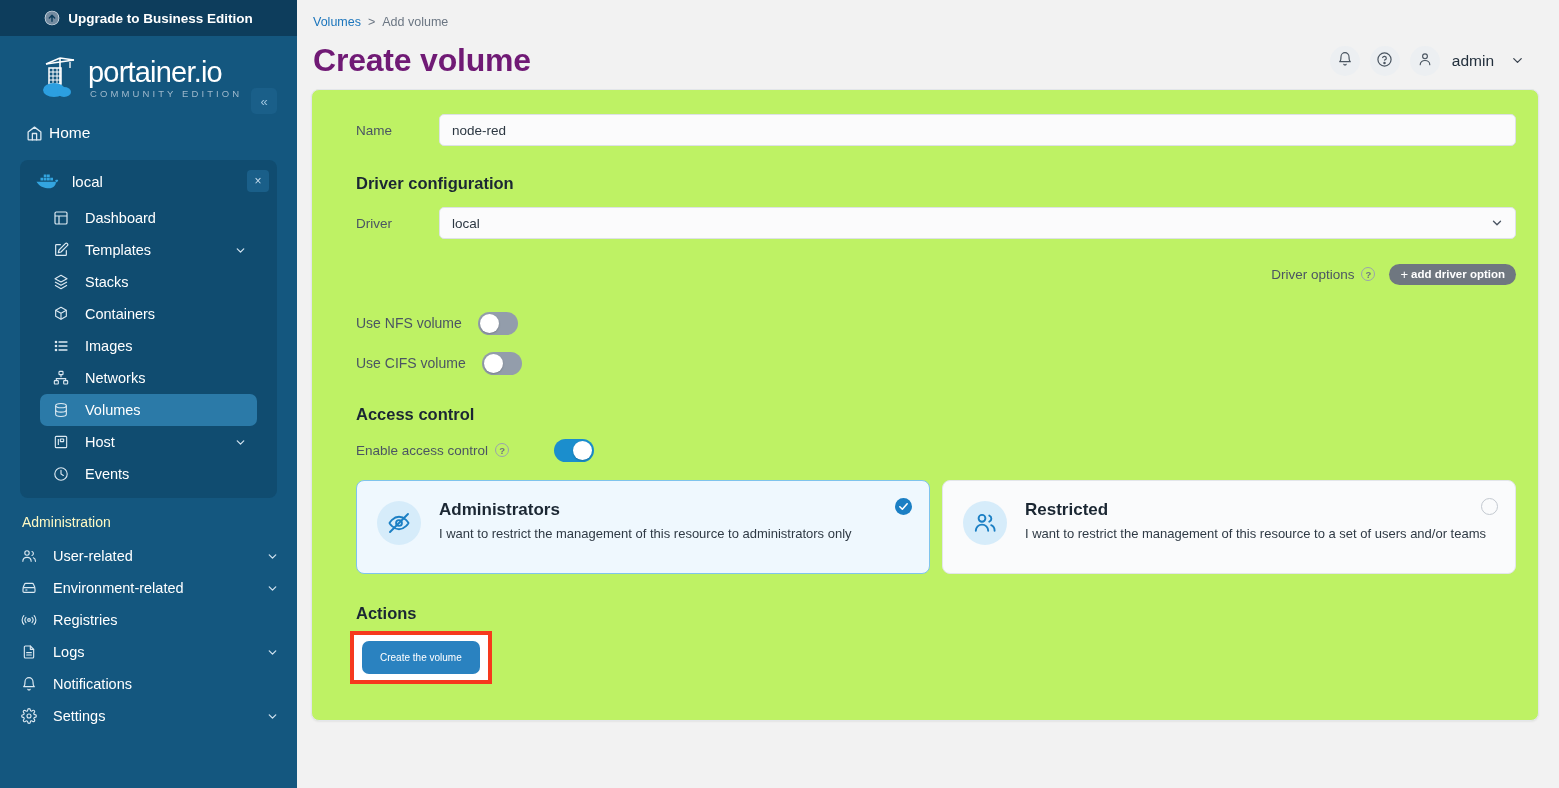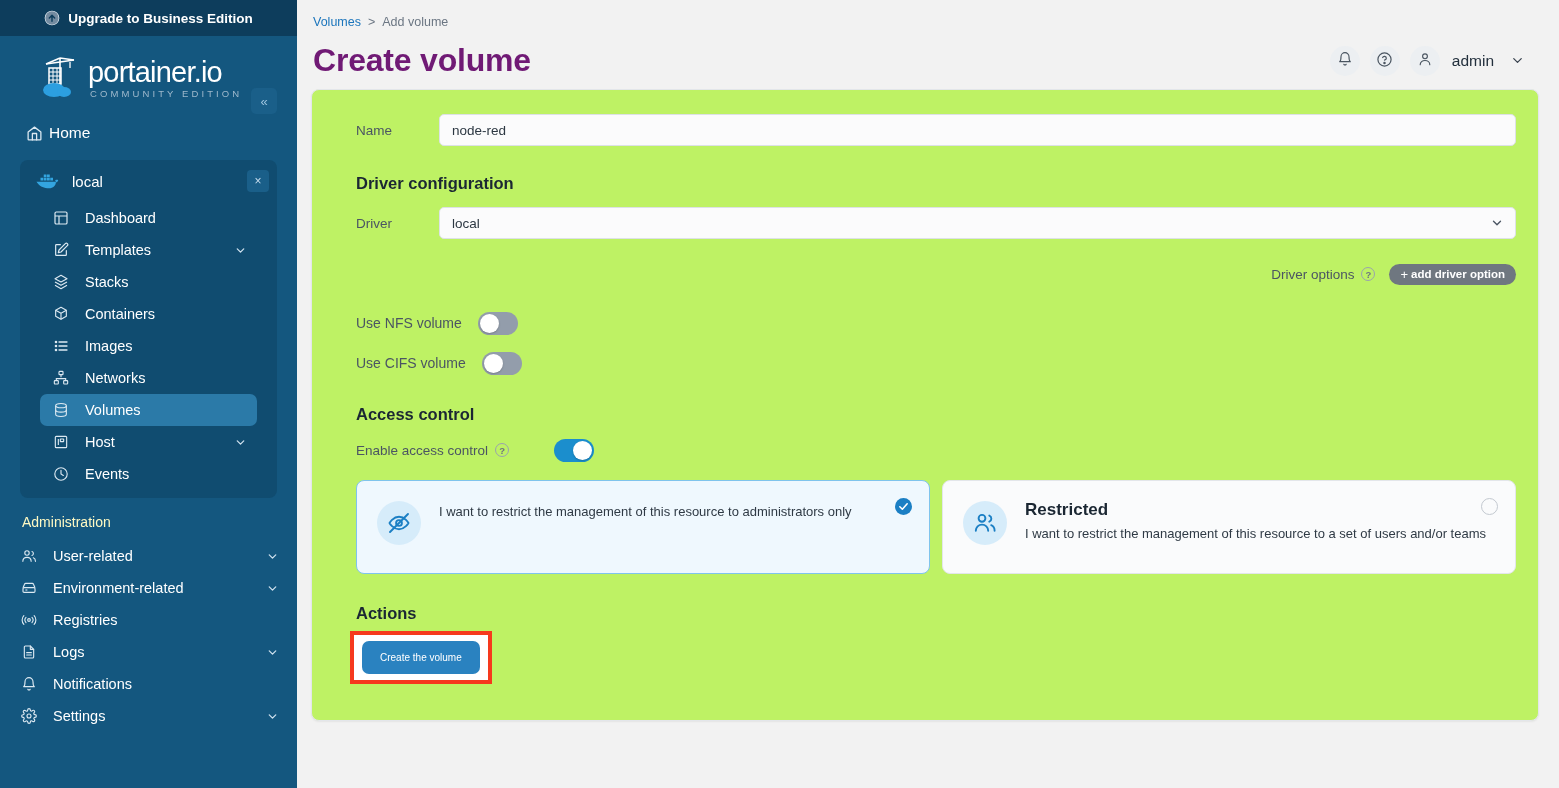--- a/index.html
+++ b/index.html
@@ -710,20 +710,21 @@
 
         <div class="ac-card selected">
           <span class="ac-icon-circle">
             <svg width="24" height="24" viewBox="0 0 24 24" fill="none" stroke="#1b7fc4" stroke-width="1.9" stroke-linecap="round" stroke-linejoin="round">
               <path d="M2.5 12S6 5.8 12 5.8 21.5 12 21.5 12 18 18.2 12 18.2 2.5 12 2.5 12z"></path>
               <circle cx="12" cy="12" r="2.9"></circle>
               <path d="M3 21L21 3"></path>
             </svg>
           </span>
           <span class="ac-text">
+            <div class="ac-title">Administrators</div>
             <div class="ac-desc">I want to restrict the management of this resource to administrators only</div>
           </span>
           <span class="ac-radio checked">
             <svg width="11" height="11" viewBox="0 0 24 24" fill="none" stroke="#ffffff" stroke-width="3.4" stroke-linecap="round" stroke-linejoin="round">
                 <path d="M4 12.5l5.5 5.5L20 6"></path>
               </svg>
           </span>
         </div>
 
         <div class="ac-card unselected">

